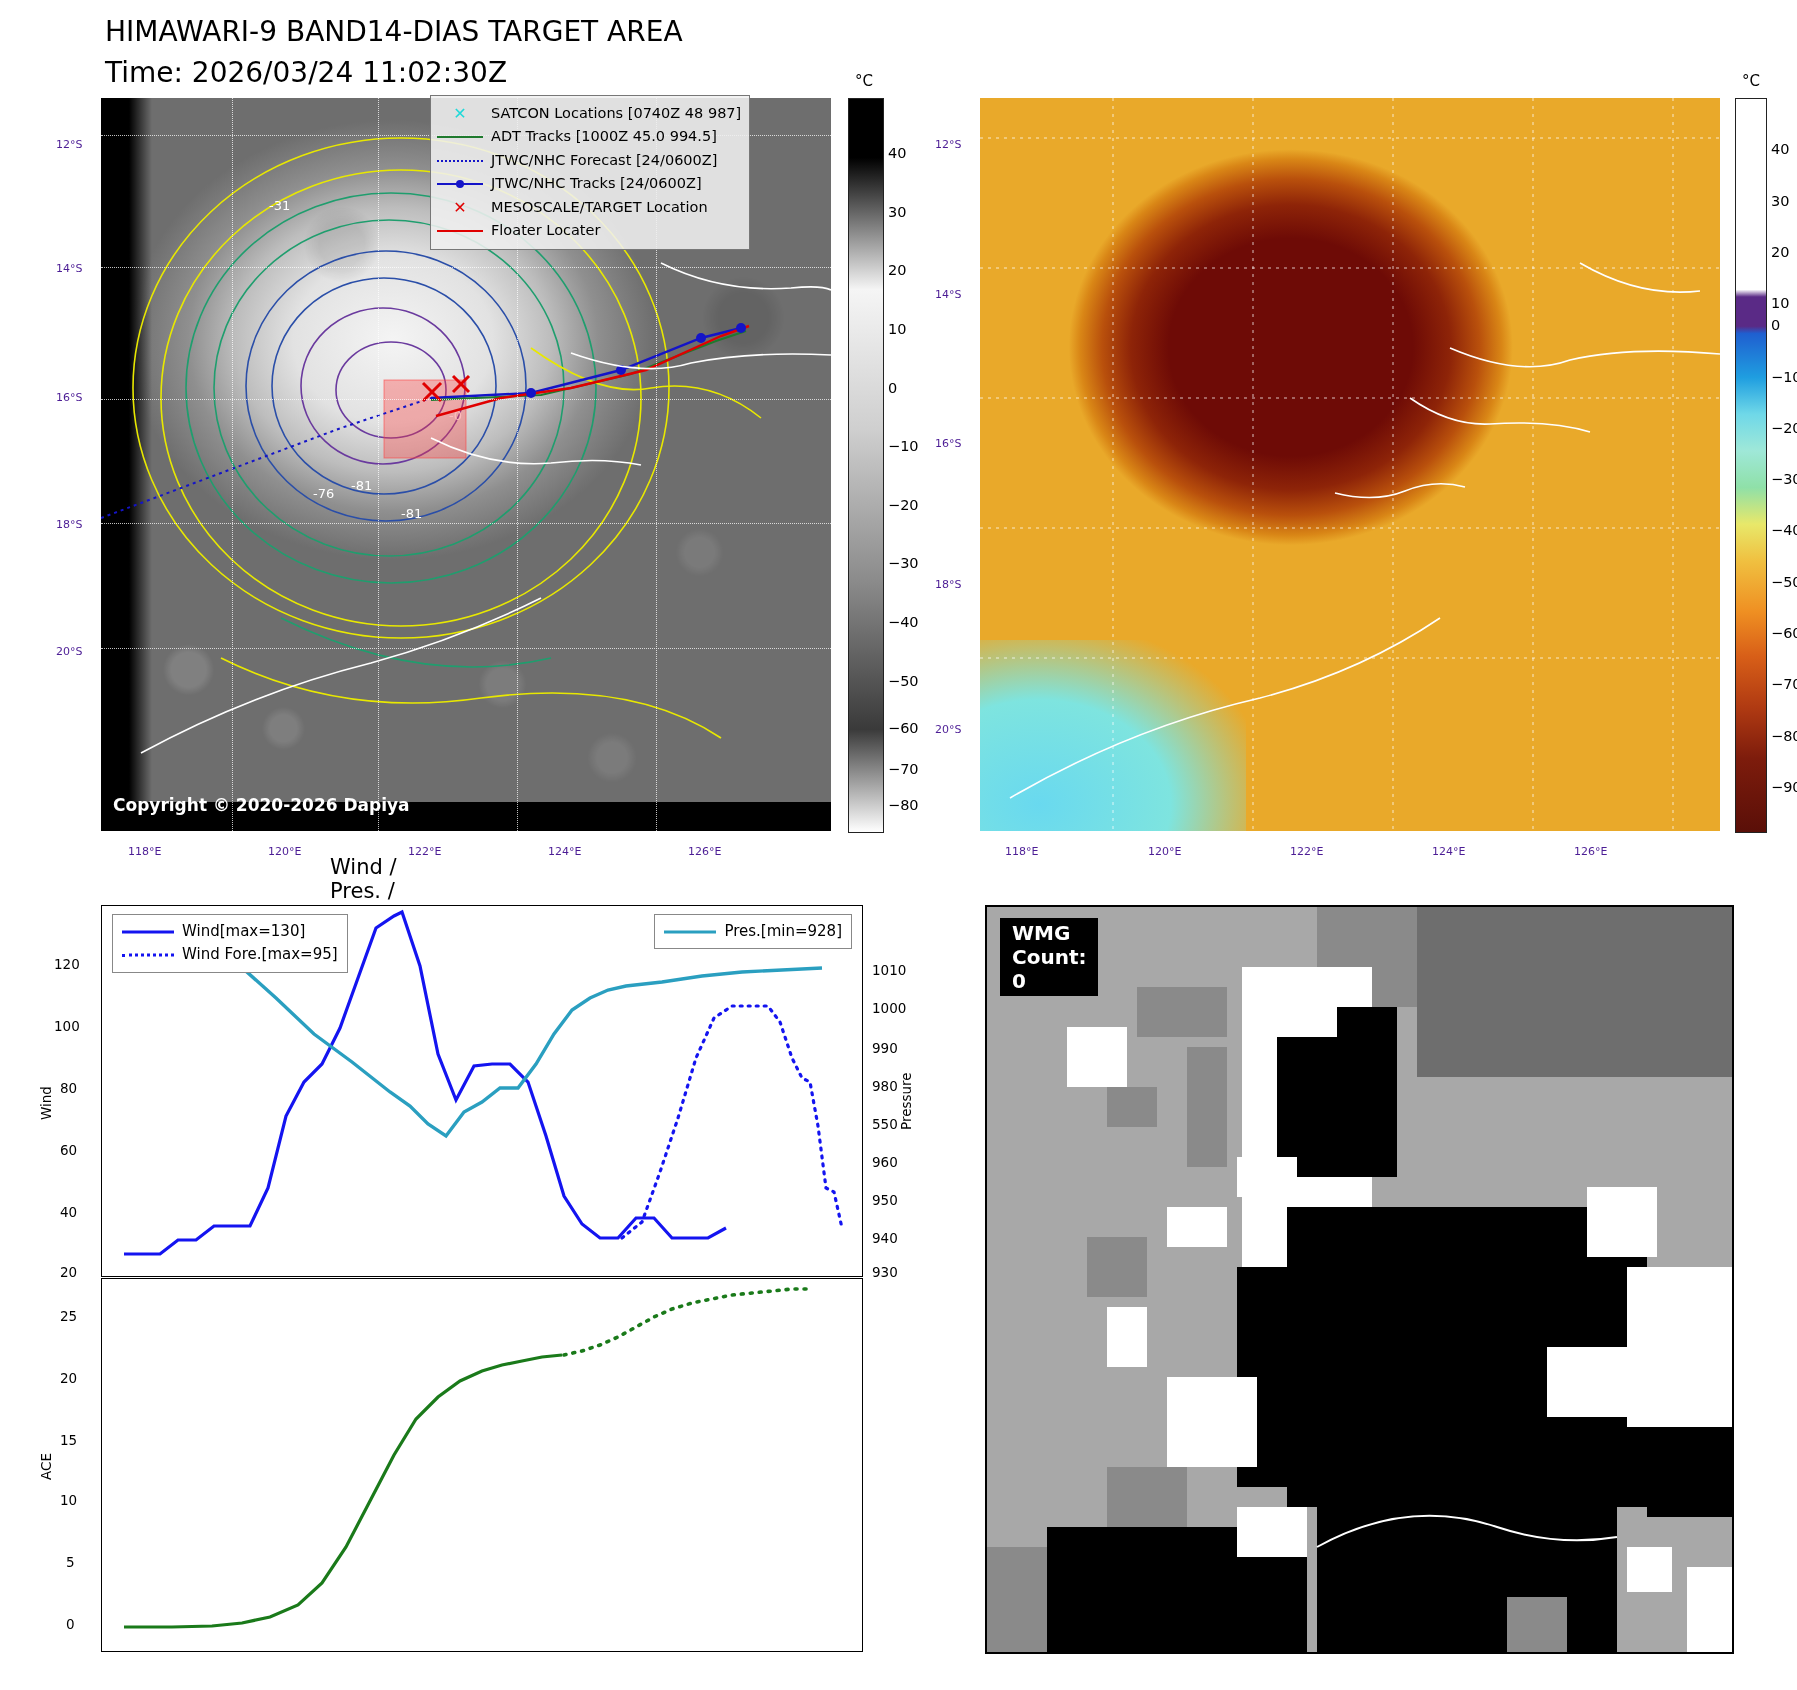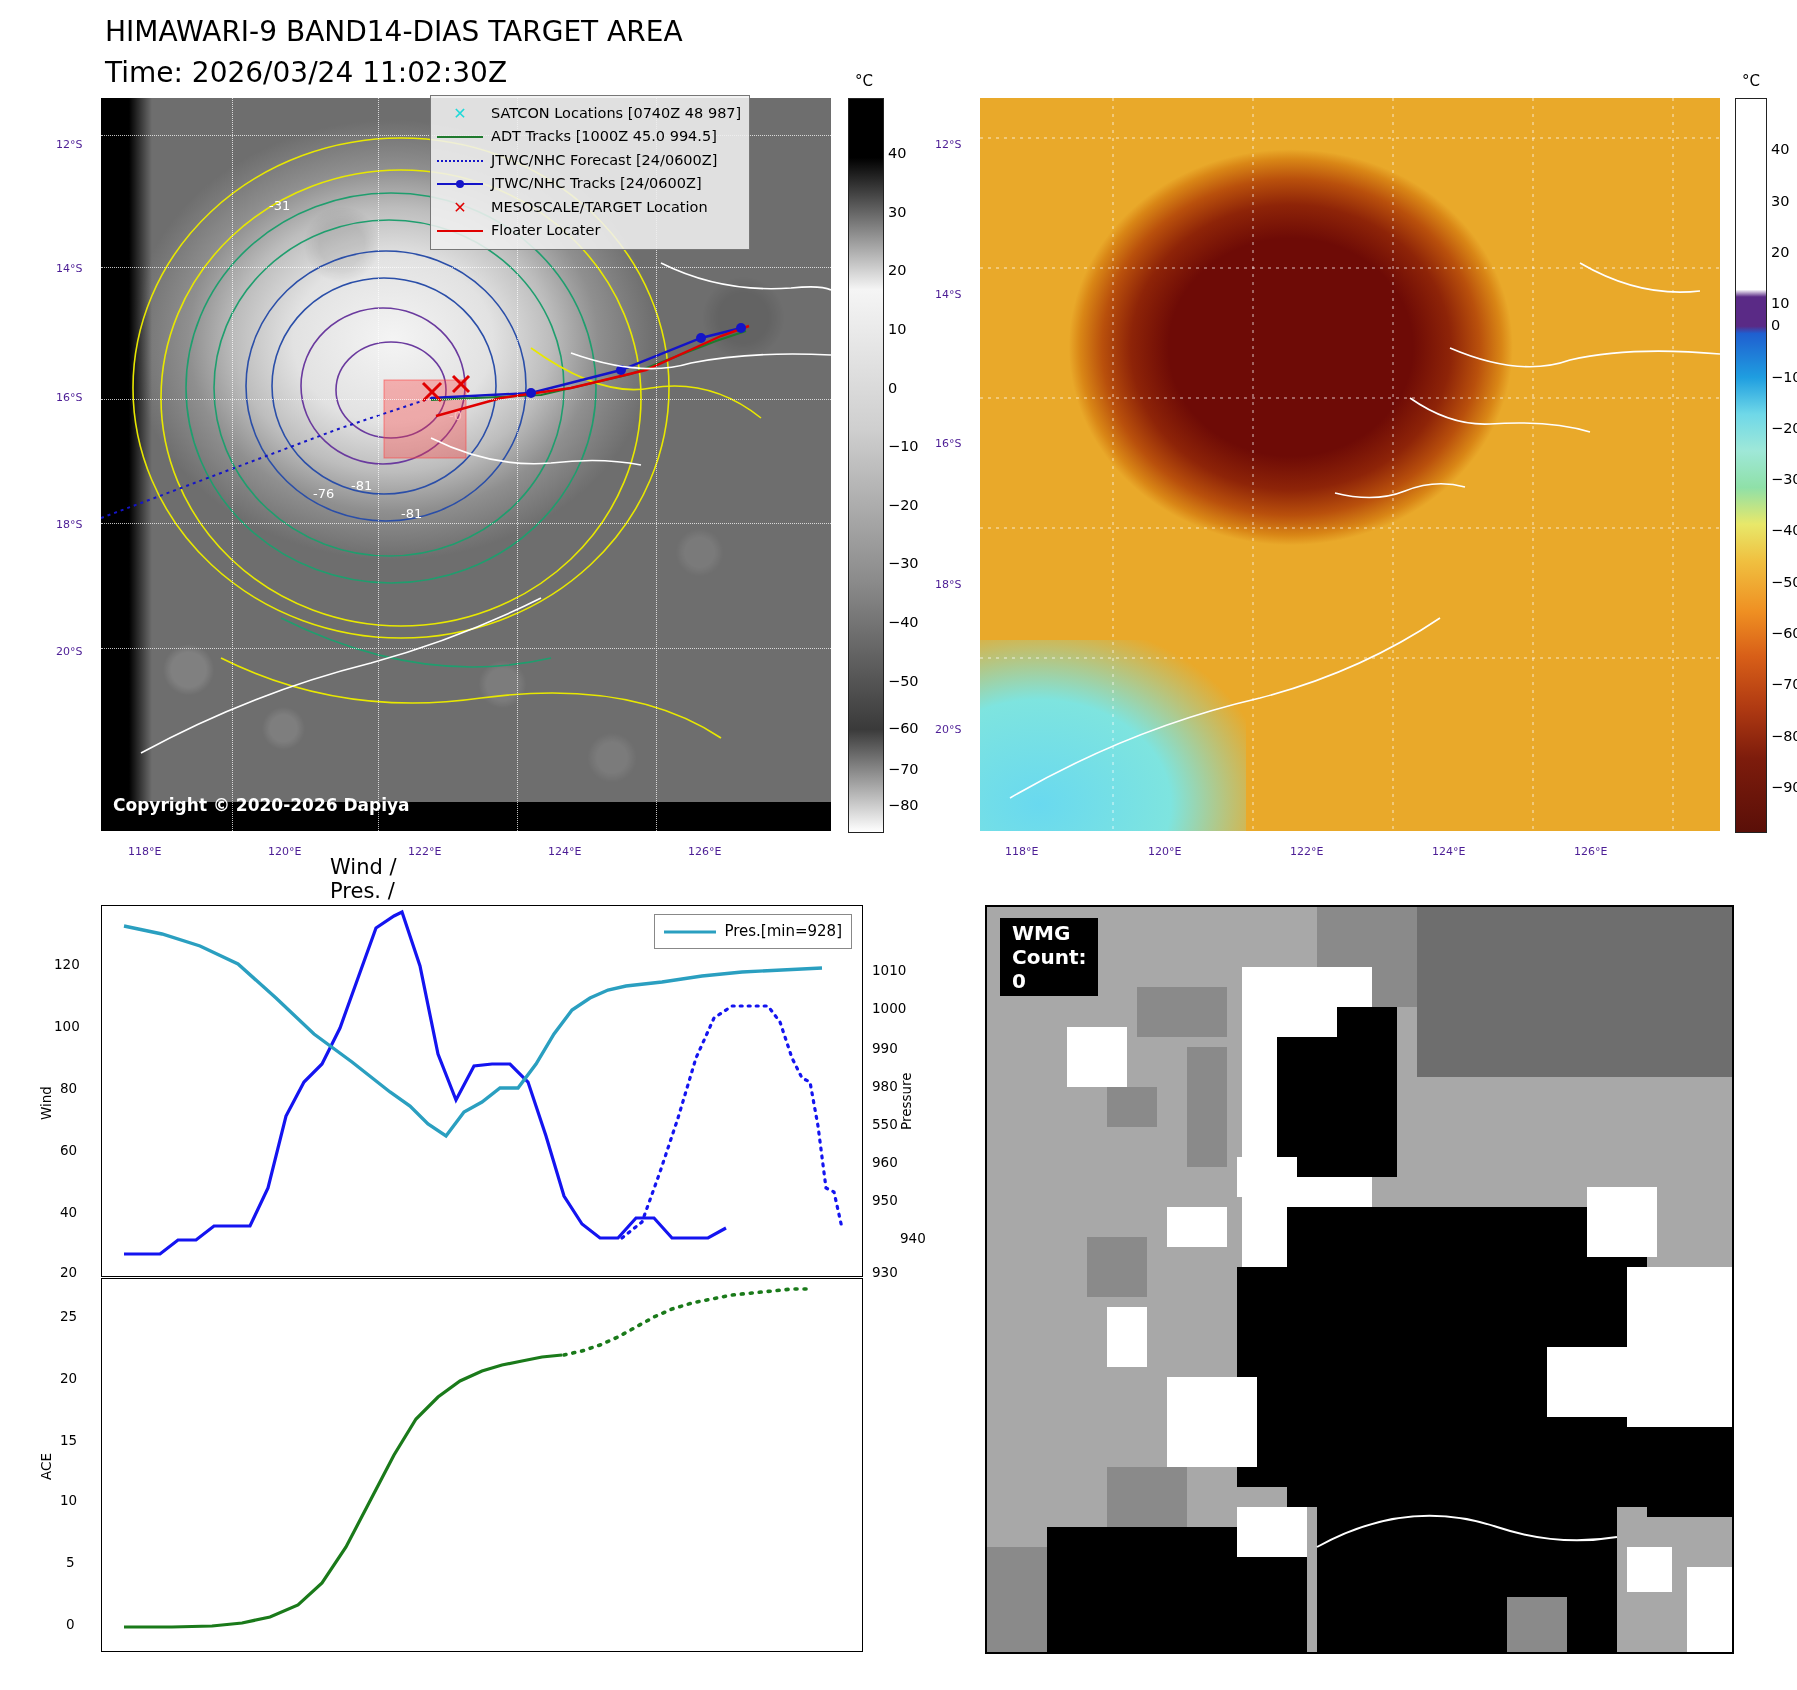--- a/index.html
+++ b/index.html
@@ -270,39 +270,53 @@
 
 <div class="panel">
   <div id="bl-title">Wind / Pres. / ACE Diagnosis</div>
 
   <div class="chartbox" id="wind-chart" style="left:101px;top:905px;width:760px;height:370px">
     <svg width="760" height="370" viewBox="0 0 760 370" preserveAspectRatio="none">
       <polyline fill="none" stroke="#1414f0" stroke-width="3.2" points="22,348 40,348 58,348 76,334 94,334 112,320 130,320 148,320 166,282 184,210 202,176 220,158 238,122 256,72 274,22 292,10 300,6 318,60 336,148 354,194 372,160 390,158 408,158 426,176 444,230 462,290 480,318 498,332 516,332 534,312 552,312 570,332 588,332 606,332 624,322"></polyline>
       <polyline fill="none" stroke="#1414f0" stroke-width="3.2" stroke-dasharray="2 6" stroke-linecap="round" points="520,332 540,316 558,266 576,212 594,152 612,112 630,100 648,100 666,100 678,116 690,152 700,172 708,176 716,220 724,282 732,286 740,322"></polyline>
       <polyline fill="none" stroke="#2a9fc0" stroke-width="3.4" points="22,20 60,28 98,40 136,58 174,92 212,128 250,156 288,186 308,200 326,218 344,230 362,206 380,196 398,182 416,182 434,158 452,128 470,104 488,92 506,84 524,80 560,76 600,70 640,66 680,64 720,62"></polyline>
     </svg>
+    <div class="legendbox" style="left:10px;top:8px">
+      <div class="row">
+        <span class="swatch" style="width:52px">
+            <span class="sw-line" style="border-color:#1414f0;border-top-width:3px"></span>
+          </span>
+        <span>Wind[max=130]</span>
+      </div>
+      <div class="row">
+        <span class="swatch" style="width:52px">
+            <span class="sw-line" style="border-top:3.2px dotted #1414f0"></span>
+          </span>
+        <span>Wind Fore.[max=95]</span>
+      </div>
+    </div>
     <div class="legendbox" style="right:10px;top:8px">
       <div class="row">
         <span class="swatch" style="width:52px">
             <span class="sw-line" style="border-color:#2a9fc0;border-top-width:3px"></span>
           </span>
         <span>Pres.[min=928]</span>
       </div>
     </div>
   </div>
   <div class="ylab" style="left:38px;top:1120px">Wind</div>
   <div class="ylab" style="left:898px;top:1130px">Pressure</div>
   <div class="tickl" style="left:60px;top:1272px">20</div>
   <div class="tickl" style="left:60px;top:1212px">40</div>
   <div class="tickl" style="left:60px;top:1150px">60</div>
   <div class="tickl" style="left:60px;top:1088px">80</div>
   <div class="tickl" style="left:54px;top:1026px">100</div>
   <div class="tickl" style="left:54px;top:964px">120</div>
   <div class="tickl" style="left:872px;top:1272px">930</div>
-  <div class="tickl" style="left:900px;top:1238px">940</div>
+  <div class="tickl" style="left:872px;top:1238px">940</div>
   <div class="tickl" style="left:872px;top:1200px">950</div>
   <div class="tickl" style="left:872px;top:1162px">960</div>
   <div class="tickl" style="left:872px;top:1124px">550</div>
   <div class="tickl" style="left:872px;top:1086px">980</div>
   <div class="tickl" style="left:872px;top:1048px">990</div>
   <div class="tickl" style="left:872px;top:1008px">1000</div>
   <div class="tickl" style="left:872px;top:970px">1010</div>
 
   <div class="chartbox" id="ace-chart" style="left:101px;top:1278px;width:760px;height:372px">
     <svg width="760" height="372" viewBox="0 0 760 372" preserveAspectRatio="none">

